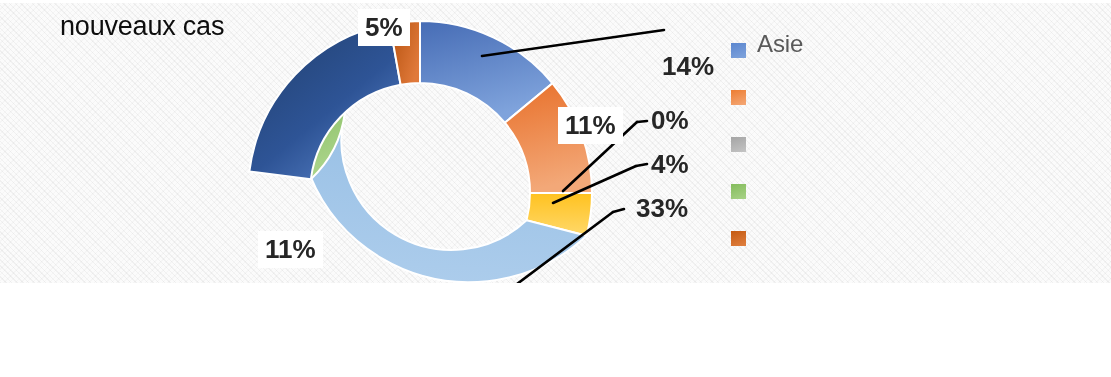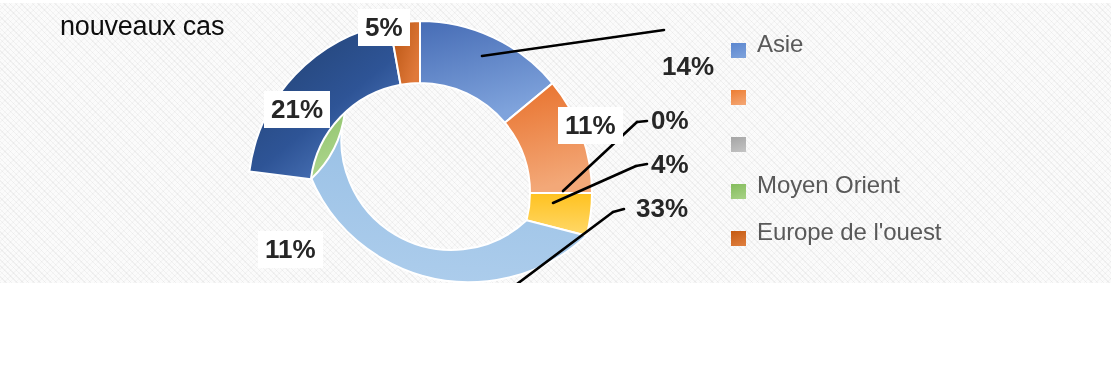--- a/index.html
+++ b/index.html
@@ -180,21 +180,20 @@
   <div class="data-label boxed" style="left:558px; top:104px;">11%</div>
 
   <div class="data-label" style="left:651px; top:104px;">0%</div>
 
   <div class="data-label" style="left:651px; top:148px;">4%</div>
 
   <div class="data-label" style="left:636px; top:192px;">33%</div>
 
   <div class="data-label boxed" style="left:258px; top:228px;">11%</div>
 
-  <div class="data-label boxed" style="left:264px; top:88px;">21%</div>
 
   <div class="data-label boxed" style="left:358px; top:6px;">5%</div>
 
   <div id="legend">
 
     <div class="legend-item">
       <span class="legend-swatch" style="background:linear-gradient(160deg,#5B86CF,#7FA3DC);"></span>
       <span class="legend-label">Asie</span>
     </div>
 
@@ -203,23 +202,21 @@
     </div>
 
     <div class="legend-item">
       <span class="legend-swatch" style="background:linear-gradient(160deg,#A5A5A5,#C4C4C4);"></span>
     </div>
 
 
 
     <div class="legend-item">
       <span class="legend-swatch" style="background:linear-gradient(160deg,#84BC5C,#A8D287);"></span>
-      <span class="legend-label">Moyen Orient</span>
     </div>
 
 
     <div class="legend-item">
       <span class="legend-swatch" style="background:linear-gradient(160deg,#C55A11,#E08040);"></span>
-      <span class="legend-label">Europe de l'ouest</span>
     </div>
 
   </div>
 </div>
 
 </body></html>

